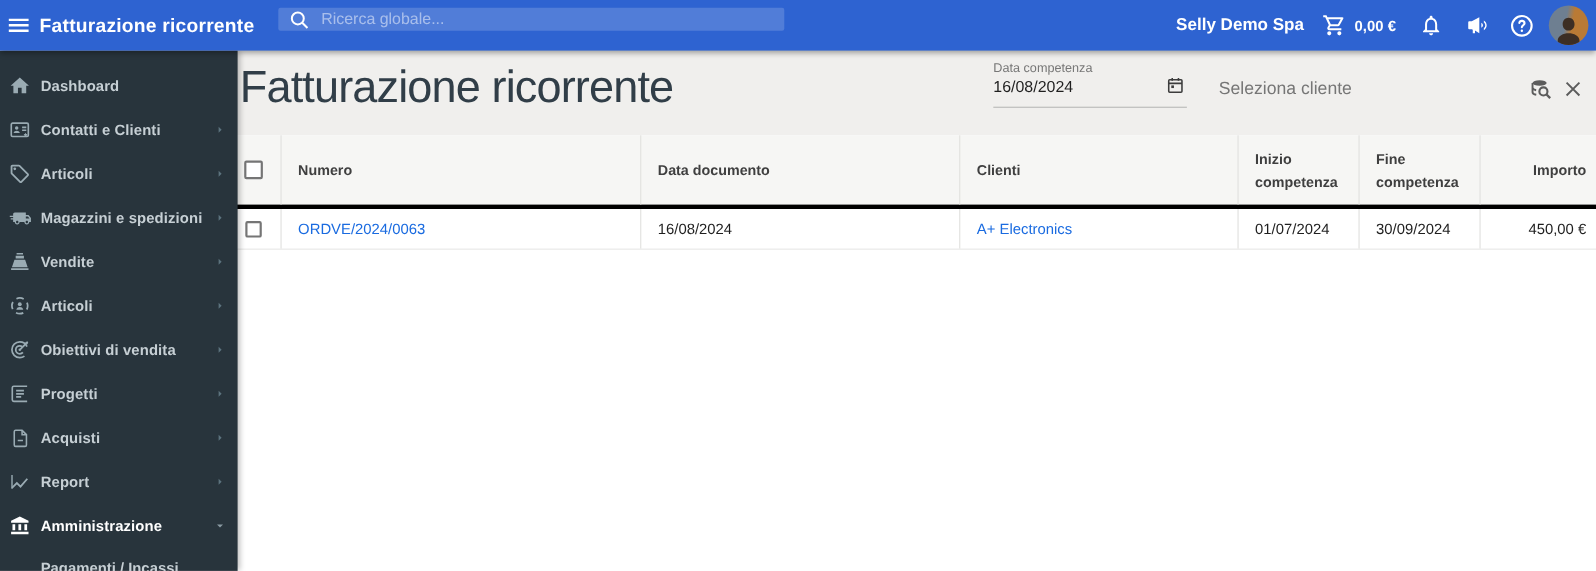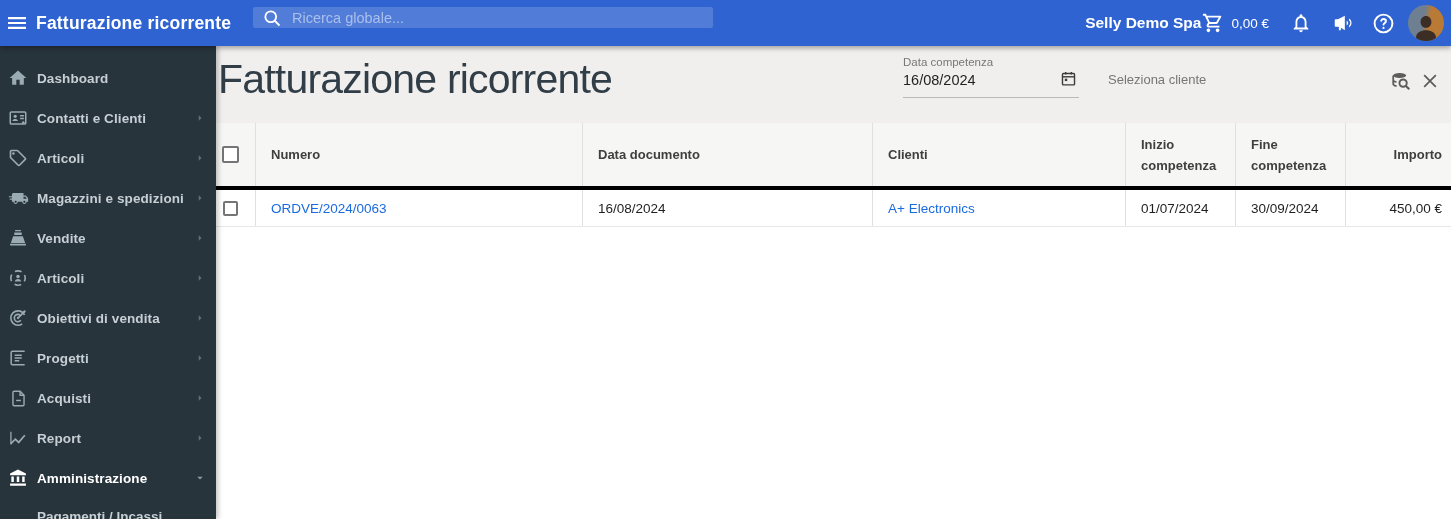--- a/index.html
+++ b/index.html
@@ -14,24 +14,24 @@
   .hamburger { width:32px; height:46px; display:flex; align-items:center; justify-content:center;
                cursor:pointer; margin-left:1px; color:#fff; }
   .topbar-title { font-size:17.5px; font-weight:bold; margin-left:3px; white-space:nowrap; letter-spacing:.2px; }
   .global-search { position:absolute; left:253px; top:7px; width:460px; height:21px;
                    background:rgba(255,255,255,.17); border-radius:2px;
                    display:flex; align-items:center; padding:0 9px; }
   .global-search input { background:transparent; border:none; outline:none; color:#fff;
                          font-size:14.5px; margin-left:10px; width:100%; font-family:inherit; }
   .global-search input::placeholder { color:rgba(255,255,255,.5); }
   .topbar-right { position:absolute; right:7px; top:0; height:46px; display:flex; align-items:center; }
-  .company-name { font-size:15.5px; font-weight:bold; white-space:nowrap;text-align:right; }
+  .company-name { font-size:15.5px; font-weight:bold; margin-right:16px; white-space:nowrap;text-align:right; }
   .tb-icon { width:24px; height:24px; display:flex; align-items:center; justify-content:center;
              cursor:pointer; color:#fff; }
-  .cart-amount { font-size:13.5px; font-weight:normal; margin:0 2px 0 6px; white-space:nowrap; }
+  .cart-amount { font-size:13.5px; font-weight:bold; margin:0 2px 0 6px; white-space:nowrap; }
   .sp18 { margin-left:18px; } .sp16 { margin-left:16px; }
   .avatar { width:36px; height:36px; border-radius:50%; margin-left:13px; cursor:pointer;
             background:linear-gradient(100deg,#6e7f91 0 42%,#b97a35 58% 100%);
             position:relative; overflow:hidden; flex:0 0 36px; }
   .avatar svg { position:absolute; left:0; top:3px; }
 
   
   .sidebar { position:absolute; top:46px; left:0; width:216px; height:473px; background:#28343c;
              padding-top:12px; z-index:30; box-shadow:2px 0 5px rgba(0,0,0,.25); }
   .side-item { height:40px; display:flex; align-items:center; padding:0 10px 0 7px;
@@ -51,21 +51,21 @@
   .content { position:absolute; top:46px; left:205px; width:1246px; height:473px; background:#fff; }
   .toolbar { position:relative; height:77px; background:#f0efed; }
   .page-title { position:absolute; left:13px; top:10px; font-size:41px; font-weight:300;
                 color:#313e48; letter-spacing:-.8px; white-space:nowrap; }
   .date-filter { position:absolute; left:698px; top:8px; width:176px; height:44px;
                  border-bottom:1px solid #b9b9b7; cursor:pointer; }
   .date-label { font-size:11.5px; color:#777; display:block; margin-top:2px; }
   .date-value { font-size:14.5px; color:#1f1f1f; display:block; margin-top:4px; }
   .calendar-btn { position:absolute; right:2px; bottom:6px; color:#3c3c3c; cursor:pointer; }
   .client-filter { position:absolute; left:903px; top:26px; width:250px; height:22px;
-                   font-size:13px; color:#767676; cursor:pointer; }
+                   font-size:16px; color:#767676; cursor:pointer; }
   .toolbar-icons { position:absolute; right:10px; top:24px; display:flex; align-items:center; gap:7px; }
   .t-icon { width:22px; height:22px; color:#5c5c5c; cursor:pointer;
             display:flex; align-items:center; justify-content:center; }
 
   
   .grid-table { position:absolute; top:77px; left:0; right:0; }
   .thead { display:flex; height:67px; background:#f6f6f4; border-bottom:4px solid #000000; }
   .trow  { display:flex; height:37px; background:#fff; border-bottom:1px solid #e7e7e5; }
   .cell { padding:0 8px 0 15px; display:flex; align-items:center; overflow:hidden; }
   .cell + .cell { border-left:1px solid #e0e0de; }

